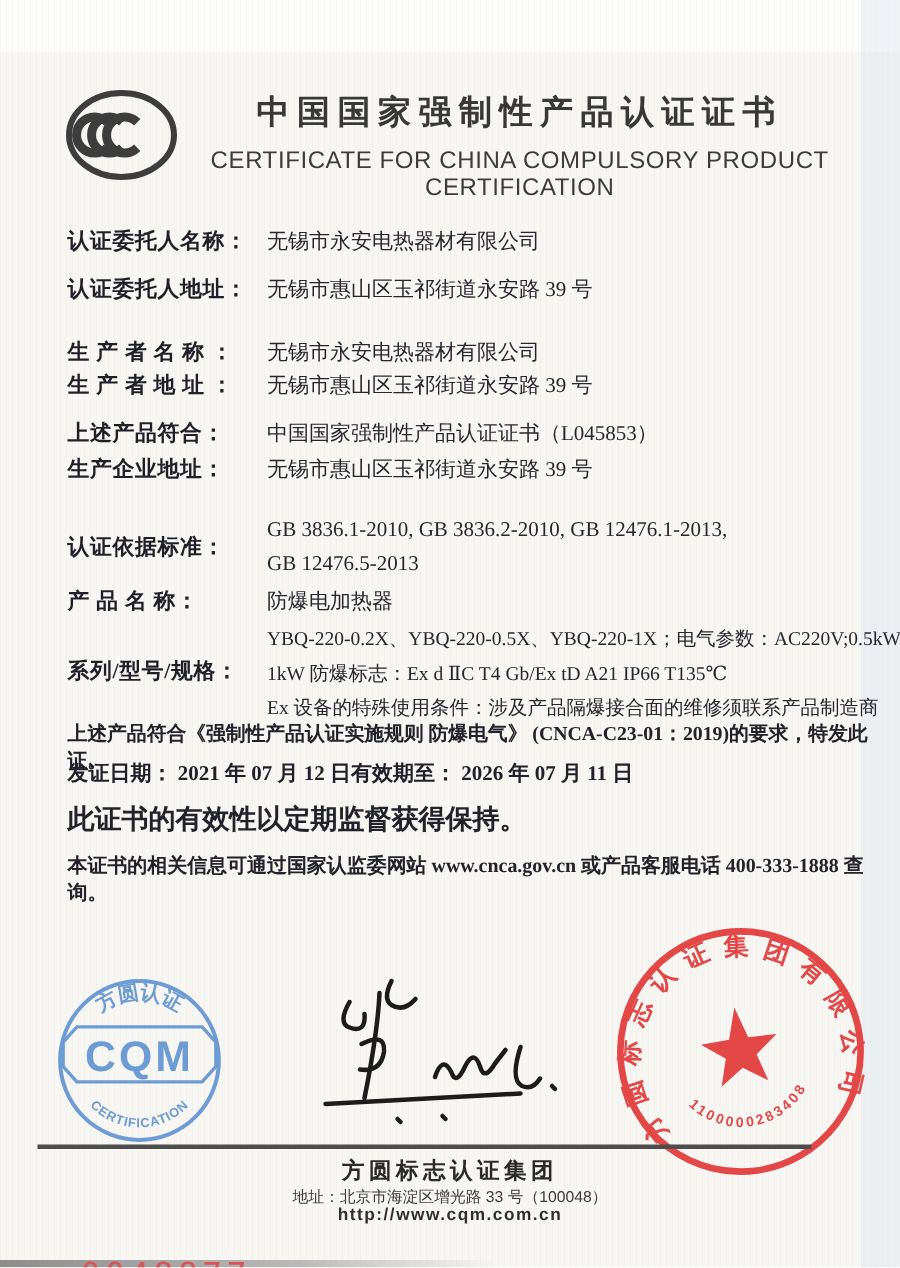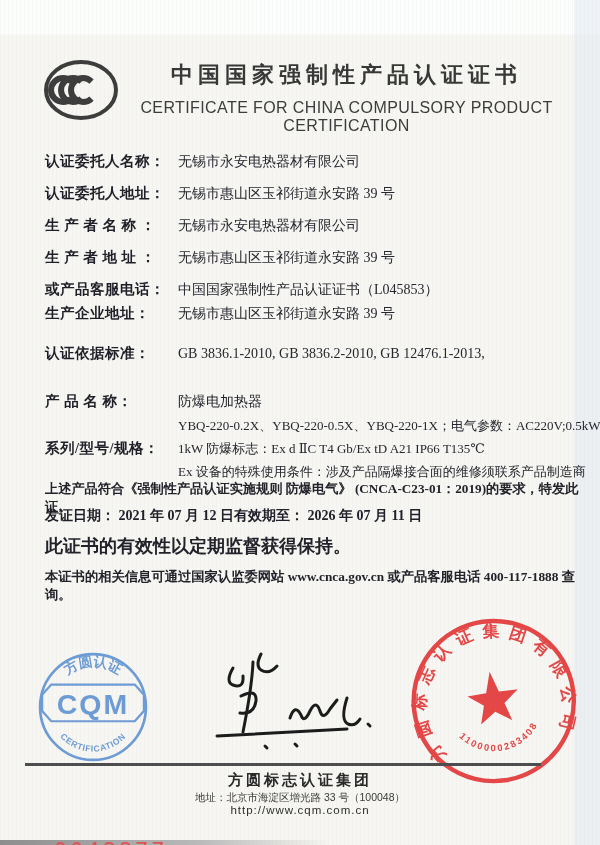--- a/index.html
+++ b/index.html
@@ -40,21 +40,21 @@
   
   .cqm{position:absolute;left:36px;top:650px;}
   .sig{position:absolute;left:195px;top:638px;}
   .seal{position:absolute;left:405px;top:615px;transform:rotate(-8deg);opacity:0.93;}
   .rule{position:absolute;left:25px;top:763px;width:516px;height:2.5px;background:#4d4d4d;}
   .footer-org{position:absolute;left:0;right:0;top:771px;text-align:center;
     font-size:15px;font-weight:700;letter-spacing:3px;color:#2a2a2a;}
   .footer-addr{position:absolute;left:0;right:0;top:791px;text-align:center;
     font-size:10.5px;color:#3a3a3a;font-family:"Liberation Sans","DejaVu Sans",sans-serif;}
   .footer-url{position:absolute;left:0;right:0;top:804px;text-align:center;
-    font-size:11.5px;font-weight:400;letter-spacing:1px;color:#2f2f2f;
+    font-size:11.5px;font-weight:700;letter-spacing:1px;color:#2f2f2f;
     font-family:"Liberation Sans","DejaVu Sans",sans-serif;}
   .serial{position:absolute;left:33px;top:797px;display:flex;align-items:baseline;gap:12px;color:#e05252;}
   .serial .pfx{font-size:13px;font-family:"Liberation Sans","DejaVu Sans",sans-serif;}
   .serial .snum{font-size:22px;letter-spacing:3px;font-family:"DejaVu Sans Mono","Liberation Mono",monospace;margin-top:41px;}
 </style>
 </head>
 <body>
 
 <div class="page">
   <div class="edge-right"></div>
@@ -79,48 +79,49 @@
       <div class="val">
           <div>无锡市永安电热器材有限公司</div>
         </div>
     </div>
     <div class="row" style="top:182px">
       <div class="lbl">认证委托人地址：</div>
       <div class="val">
           <div>无锡市惠山区玉祁街道永安路 39 号</div>
         </div>
     </div>
-    <div class="row" style="top:214px">
+    <div class="row" style="top:224px">
       <div class="lbl">生 产 者 名 称 ：</div>
       <div class="val">
           <div>无锡市永安电热器材有限公司</div>
         </div>
     </div>
     <div class="row" style="top:246px">
       <div class="lbl">生 产 者 地 址 ：</div>
       <div class="val">
           <div>无锡市惠山区玉祁街道永安路 39 号</div>
         </div>
     </div>
     <div class="row" style="top:278px">
-      <div class="lbl">或产品客服电话：</div>
+      <div class="lbl">上述产品符合：</div>
       <div class="val">
           <div>中国国家强制性产品认证证书（L045853）</div>
         </div>
     </div>
     <div class="row" style="top:302px">
       <div class="lbl">生产企业地址：</div>
       <div class="val">
           <div>无锡市惠山区玉祁街道永安路 39 号</div>
         </div>
     </div>
     <div class="row" style="top:342px">
       <div class="lbl">认证依据标准：</div>
       <div class="val">
         <div>GB 3836.1-2010, GB 3836.2-2010, GB 12476.1-2013,</div>
+        <div>GB 12476.5-2013</div>
       </div>
     </div>
     <div class="row" style="top:390px">
       <div class="lbl">产 品 名 称：</div>
       <div class="val">
           <div>防爆电加热器</div>
         </div>
     </div>
     <div class="row" style="top:414px">
       <div class="lbl">系列/型号/规格：</div>
@@ -139,21 +140,21 @@
       <span>发证日期：</span>
       <span>2021 年 07 月 12 日</span>
     </div>
     <div>
       <span>有效期至：</span>
       <span>2026 年 07 月 11 日</span>
     </div>
   </div>
 
   <div class="note">此证书的有效性以定期监督获得保持。</div>
-  <div class="info">本证书的相关信息可通过国家认监委网站 www.cnca.gov.cn 或产品客服电话 400-117-1888 查询。</div>
+  <div class="info">本证书的相关信息可通过国家认监委网站 www.cnca.gov.cn 或产品客服电话 400-333-1888 查询。</div>
 
   <div class="cqm">
     <svg width="114" height="114" viewBox="0 0 112 112">
       <circle cx="56" cy="56" r="52" fill="none" stroke="#6d9bd3" stroke-width="2.6"></circle>
       <path id="cqmTop" d="M 18.4 42.3 A 40 40 0 0 1 93.6 42.3" fill="none"></path>
       <text font-size="13.5" font-weight="bold" fill="#6d9bd3" font-family="Liberation Serif,serif">
         <textPath href="#cqmTop" startOffset="50%" text-anchor="middle">方圆认证</textPath>
       </text>
       <path d="M6,44 L15,34 L97,34 L106,44 L106,60 L97,70 L15,70 L6,60 Z" fill="none" stroke="#6d9bd3" stroke-width="2.2"></path>
       <text x="56" y="63" text-anchor="middle" font-size="28" font-weight="bold" letter-spacing="2" fill="#6d9bd3" font-family="Liberation Sans,sans-serif">CQM</text>

